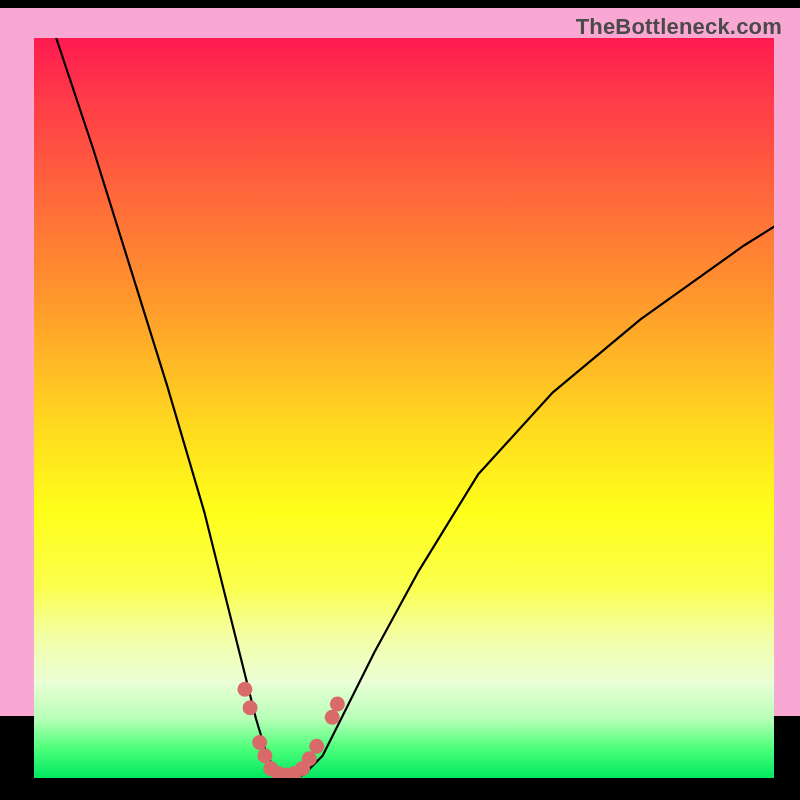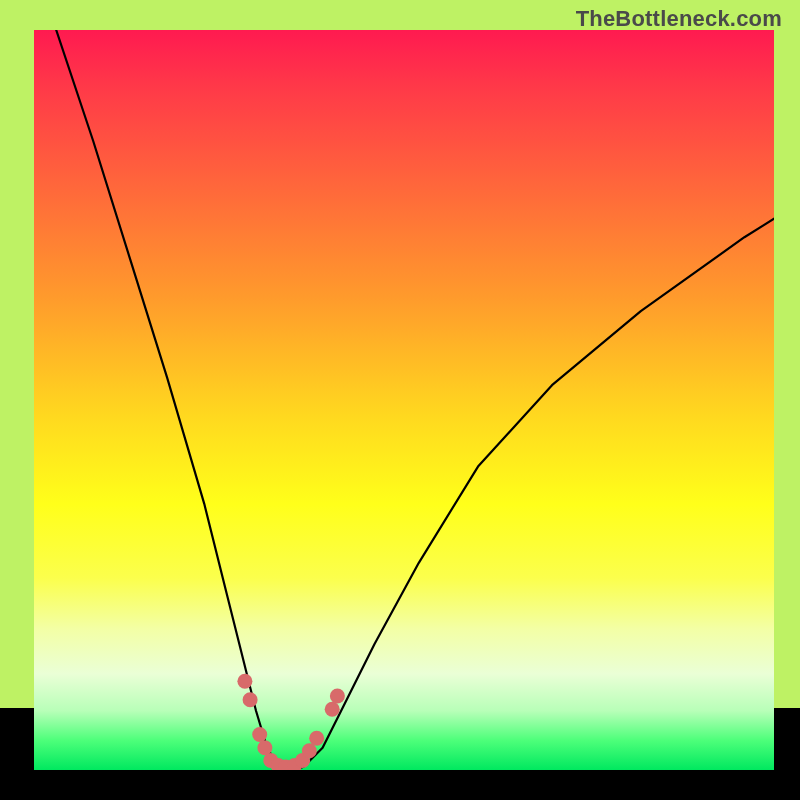--- a/index.html
+++ b/index.html
@@ -7,24 +7,24 @@
     padding: 0;
     width: 800px;
     height: 800px;
     background: #000;
     overflow: hidden;
     font-family: Arial, Helvetica, sans-serif;
   }
   .frame {
     position: absolute;
     left: 0;
-    top: 0;
+    top: 8px;
     width: 800px;
     height: 708px;
-    background: #bef264;
+    background: #f9a8d4;
   }
   .plot {
     position: absolute;
     left: 34px;
     top: 30px;
     width: 740px;
     height: 740px;
     background: linear-gradient(to bottom,
       #ff1a50 0%,
       #ff3a48 8%,

